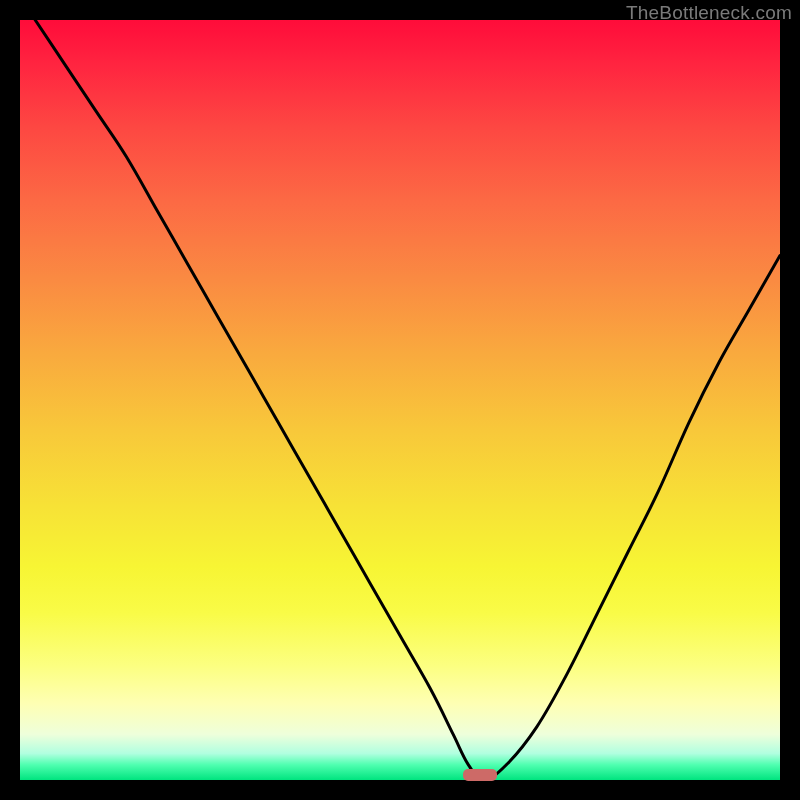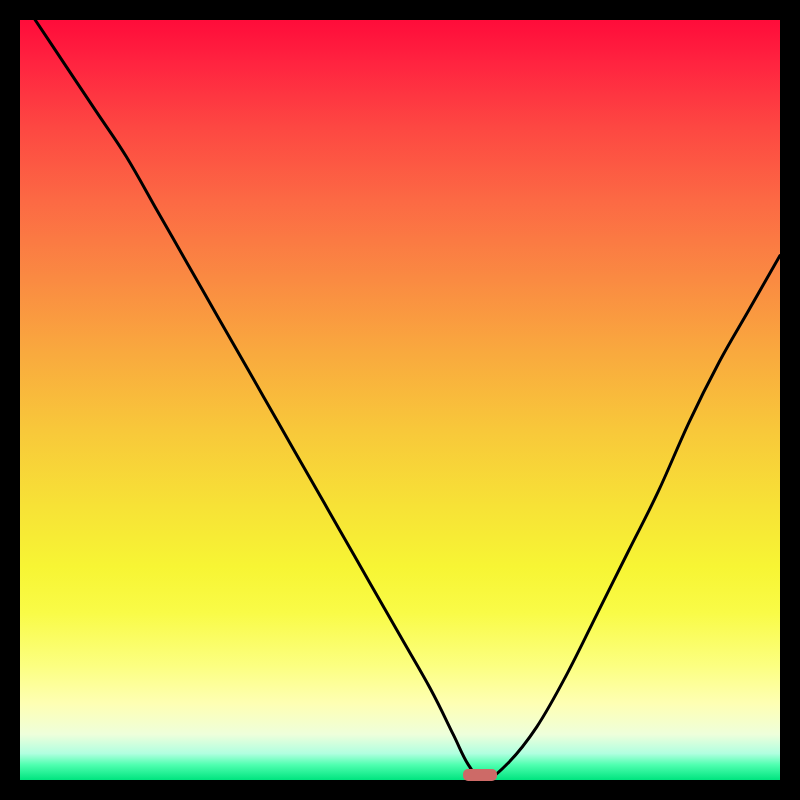--- a/index.html
+++ b/index.html
@@ -65,19 +65,20 @@
     height: 12px;
     border-radius: 5px;
     background: #cd6a67;
     transform: translate(-50%, -50%);
   }
 </style>
 </head>
 <body>
 
 <div class="frame">
+  <div class="watermark">TheBottleneck.com</div>
   <div class="plot-area">
     <svg class="curve" viewBox="0 0 760 760" preserveAspectRatio="none">
       <path id="curve-path" fill="none" stroke="#000000" stroke-width="3" stroke-linejoin="round" stroke-linecap="round" d="M 15.2 0.0 C 20.7 8.2, 34.7 29.2, 45.6 45.6 C 56.5 62.0, 65.1 74.8, 76.0 91.2 C 86.9 107.6, 95.5 119.0, 106.4 136.8 C 117.3 154.6, 125.9 170.8, 136.8 190.0 C 147.7 209.2, 156.3 224.0, 167.2 243.2 C 178.1 262.4, 186.7 277.2, 197.6 296.4 C 208.5 315.6, 217.1 330.4, 228.0 349.6 C 238.9 368.8, 247.5 383.6, 258.4 402.8 C 269.3 422.0, 277.9 436.8, 288.8 456.0 C 299.7 475.2, 308.3 490.0, 319.2 509.2 C 330.1 528.4, 338.7 543.2, 349.6 562.4 C 360.5 581.6, 369.1 596.4, 380.0 615.6 C 390.9 634.8, 400.8 651.0, 410.4 668.8 C 420.0 686.6, 426.4 700.7, 433.2 714.4 C 440.0 728.1, 442.9 736.6, 448.4 744.8 C 453.9 753.0, 456.8 760.0, 463.6 760.0 C 470.4 760.0, 476.8 754.4, 486.4 744.8 C 496.0 735.2, 505.9 723.2, 516.8 706.8 C 527.7 690.4, 536.3 674.1, 547.2 653.6 C 558.1 633.1, 566.7 614.7, 577.6 592.8 C 588.5 570.9, 597.1 553.9, 608.0 532.0 C 618.9 510.1, 627.5 494.5, 638.4 471.2 C 649.3 447.9, 657.9 426.1, 668.8 402.8 C 679.7 379.5, 688.3 362.5, 699.2 342.0 C 710.1 321.5, 718.7 308.0, 729.6 288.8 C 740.5 269.6, 754.5 245.2, 760.0 235.6"></path>
     </svg>
     <div id="marker" class="marker" style="left: 459.8px; top: 755.44px; background: rgb(205, 106, 103);"></div>
   </div>
 </div>
 
 </body></html>

